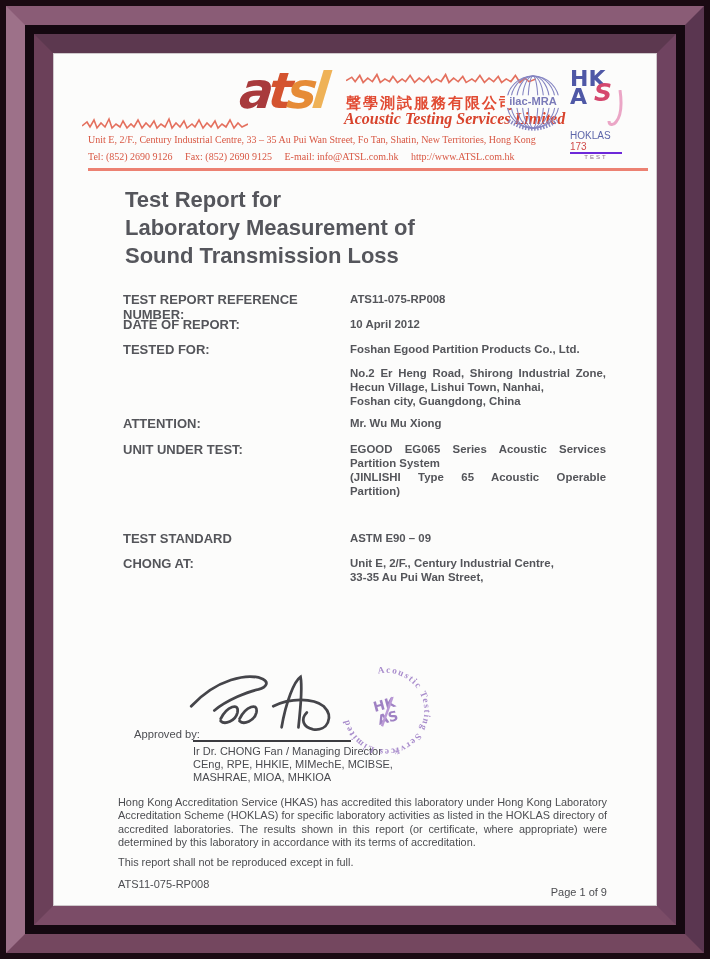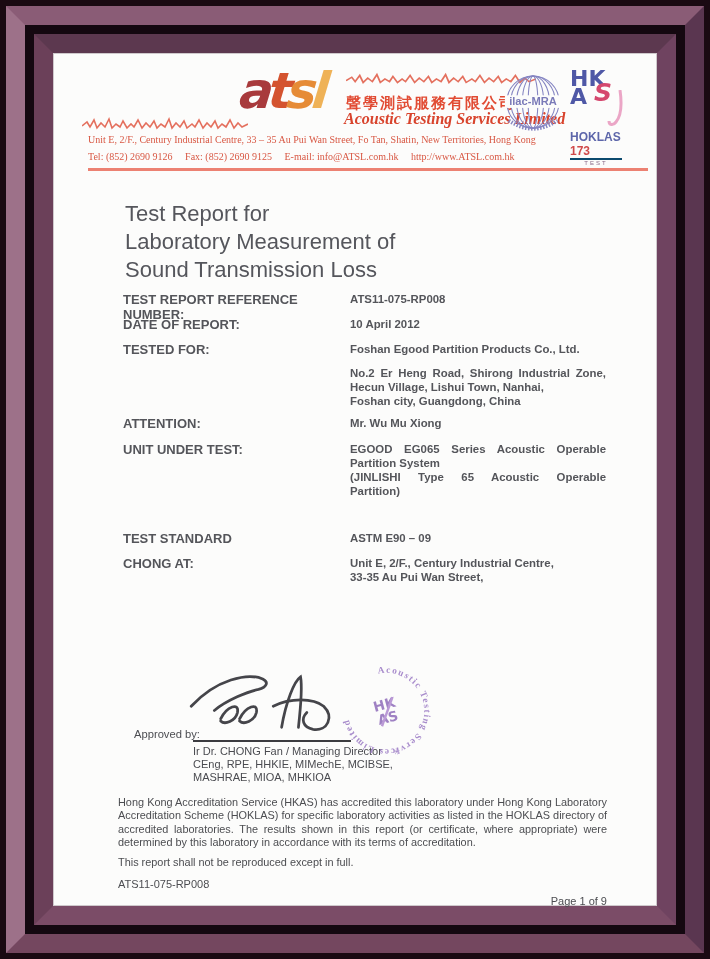--- a/index.html
+++ b/index.html
@@ -34,27 +34,27 @@
   .addr{left:34px;font-size:10px;font-weight:normal;color:#d85743;white-space:pre;
         font-family:"Liberation Serif",serif;}
   .rule{left:34px;top:114px;width:560px;height:3px;background:#ec8172;}
 
   .hkas{left:516px;top:16px;width:70px;}
   .hkas .big{font-weight:900;font-size:22px;line-height:18px;letter-spacing:0px;
              color:#4f58a6;font-family:"DejaVu Sans",sans-serif;position:relative;}
   .hkas .redS{color:#d5486e;font-style:italic;font-size:25px;position:absolute;
               left:24px;top:-4px;}
   .hkas .jswoosh{position:absolute;left:36px;top:2px;}
-  .hoklas{margin-top:24px;font-size:12px;font-weight:bold;color:#5d66aa;
-          border-bottom:2px solid #0c4a6e;width:52px;text-align:left;}
+  .hoklas{margin-top:24px;font-size:10px;font-weight:normal;color:#5d66aa;
+          border-bottom:2px solid #6d28d9;width:52px;text-align:left;}
   .hoklas .n173{color:#d04a4a;}
   .hktest{font-size:6px;color:#8a6a88;width:52px;text-align:center;letter-spacing:2px;}
 
   
-  .title{left:71px;top:146px;font-size:22px;font-weight:normal;line-height:28px;
+  .title{left:71px;top:132px;font-size:22px;font-weight:bold;line-height:28px;
          color:#55565c;white-space:pre-line;}
 
   
   .frow{left:0;width:602px;}
   .flabel{position:absolute;left:69px;top:0;width:225px;font-size:13px;
           font-weight:bold;color:#54555a;}
   .fvalue{position:absolute;left:296px;top:0;width:256px;font-size:11.4px;
           font-weight:bold;color:#54555a;line-height:14px;}
   .jline{text-align:justify;text-align-last:justify;}
 
@@ -62,21 +62,21 @@
   .approved{left:80px;top:674px;font-size:11.2px;color:#4c4d52;}
   .sigline{left:139px;top:686px;width:158px;height:2px;background:#3c3c40;}
   .sigtext{left:139px;font-size:11px;color:#4a4b50;white-space:nowrap;}
   .sig{stroke:#45454a;stroke-width:2.6;fill:none;stroke-linecap:round;}
 
   
   .footpara{left:64px;top:742px;width:489px;font-size:10.9px;line-height:13.3px;
             text-align:justify;color:#4c4d51;}
   .footnote{left:64px;top:802px;font-size:10.9px;color:#4c4d51;text-align:center;}
   .footrow{left:64px;top:824px;width:489px;font-size:11px;color:#4c4d51;}
-  .pageno{position:absolute;right:0;top:17px;}
+  .pageno{position:absolute;right:0;top:8px;}
 </style>
 </head>
 <body>
 
 <div class="frame1">
  <div class="frame2">
   <div class="frame3">
    <div class="frame4">
     <div class="paper">
 
@@ -146,21 +146,21 @@
                 <div>Foshan city, Guangdong, China</div>
               </div>
       </div>
       <div class="abs frow" style="top:362px">
         <div class="flabel">ATTENTION:</div>
         <div class="fvalue">Mr. Wu Mu Xiong</div>
       </div>
       <div class="abs frow" style="top:388px">
         <div class="flabel">UNIT UNDER TEST:</div>
         <div class="fvalue">
-                <div class="jline">EGOOD EG065 Series Acoustic Operable</div>
+                <div class="jline">EGOOD EG065 Series Acoustic Services</div>
                 <div>Partition System</div>
                 <div class="jline">(JINLISHI Type 65 Acoustic Operable</div>
                 <div>Partition)</div>
               </div>
       </div>
       <div class="abs frow" style="top:477px">
         <div class="flabel">TEST STANDARD</div>
         <div class="fvalue">ASTM E90 – 09</div>
       </div>
       <div class="abs frow" style="top:502px">

